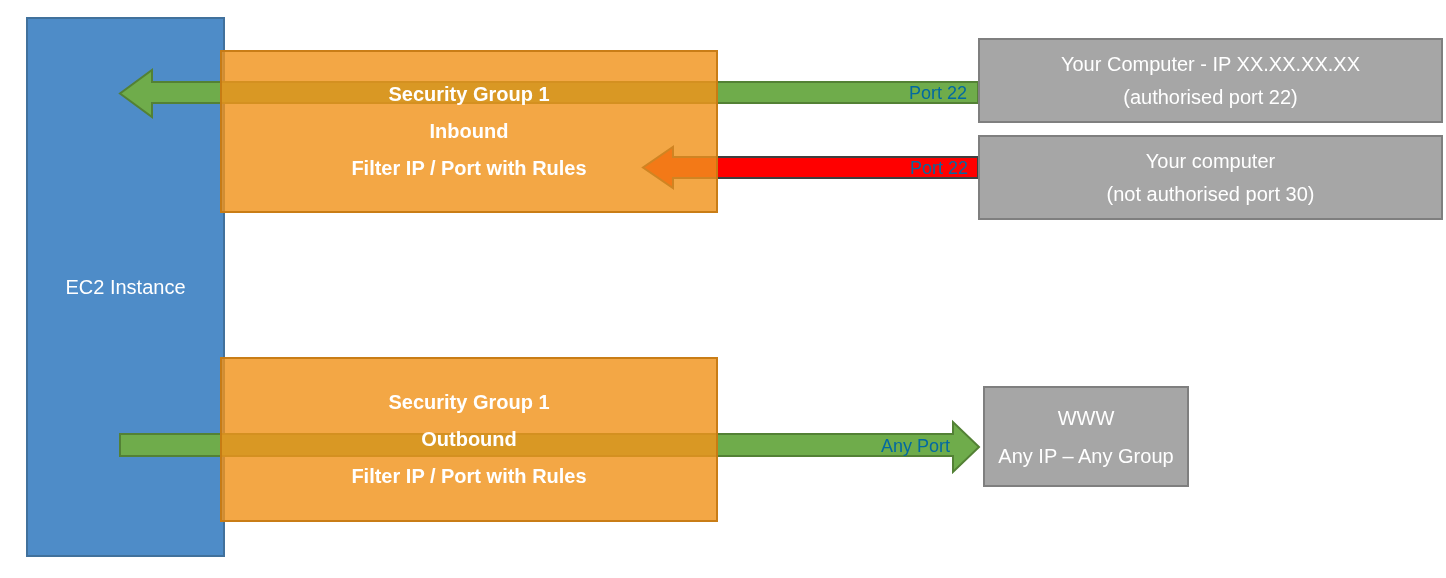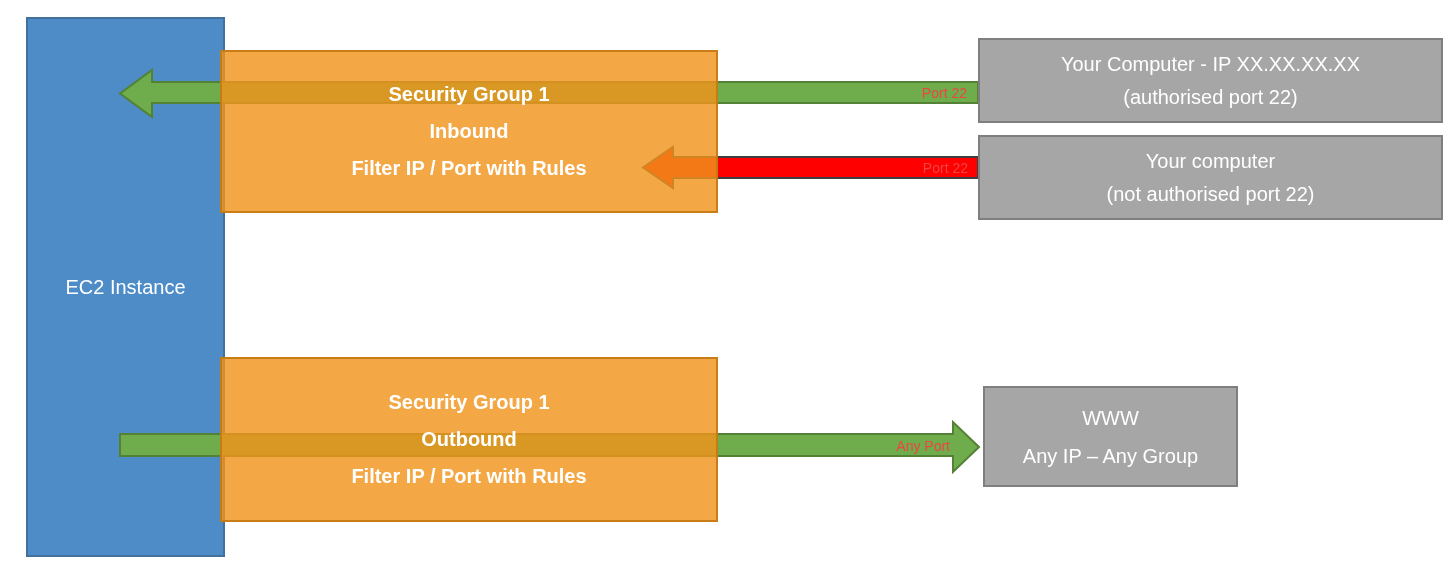--- a/index.html
+++ b/index.html
@@ -23,24 +23,24 @@
     z-index:3;font-size:20px;line-height:37px;font-weight:bold;
   }
   .orange-inbound{left:220px;top:50px;width:498px;height:163px;}
   .orange-outbound{left:220px;top:357px;width:498px;height:165px;}
   .gray-box{
     background:#A6A6A6;border:2px solid #7F7F7F;
     z-index:4;font-size:20px;line-height:33px;
   }
   .gray-your{left:978px;top:38px;width:465px;height:85px;}
   .gray-other{left:978px;top:135px;width:465px;height:85px;}
-  .gray-www{left:983px;top:386px;width:255px;height:101px;line-height:38px;}
+  .gray-www{left:983px;top:386px;width:206px;height:101px;line-height:38px;}
   .arrow-layer{position:absolute;left:0;top:0;z-index:2;}
   .flow-label{
-    position:absolute;z-index:5;color:#ef4444;font-size:14px;line-height:28px;
+    position:absolute;z-index:5;color:#0369a1;font-size:18px;line-height:28px;
     text-align:right;white-space:nowrap;
   }
   .label-inbound-allowed{left:820px;top:79px;width:147px;}
   .label-inbound-blocked{left:820px;top:154px;width:148px;}
   .label-outbound{left:800px;top:432px;width:150px;}
 </style>
 </head>
 <body>
 
 <div class="canvas">
@@ -70,21 +70,21 @@
     <span>Filter IP / Port with Rules</span>
   </div>
 
   <div class="box gray-box gray-your">
     <span>Your Computer - IP XX.XX.XX.XX</span>
     <span>(authorised port 22)</span>
   </div>
 
   <div class="box gray-box gray-other">
     <span>Your computer</span>
-    <span>(not authorised port 22)</span>
+    <span>(not authorised port 30)</span>
   </div>
 
   <div class="box gray-box gray-www">
     <span>WWW</span>
     <span>Any IP – Any Group</span>
   </div>
 
   <div class="flow-label label-inbound-allowed">Port 22</div>
   <div class="flow-label label-inbound-blocked">Port 22</div>
   <div class="flow-label label-outbound">Any Port</div>

